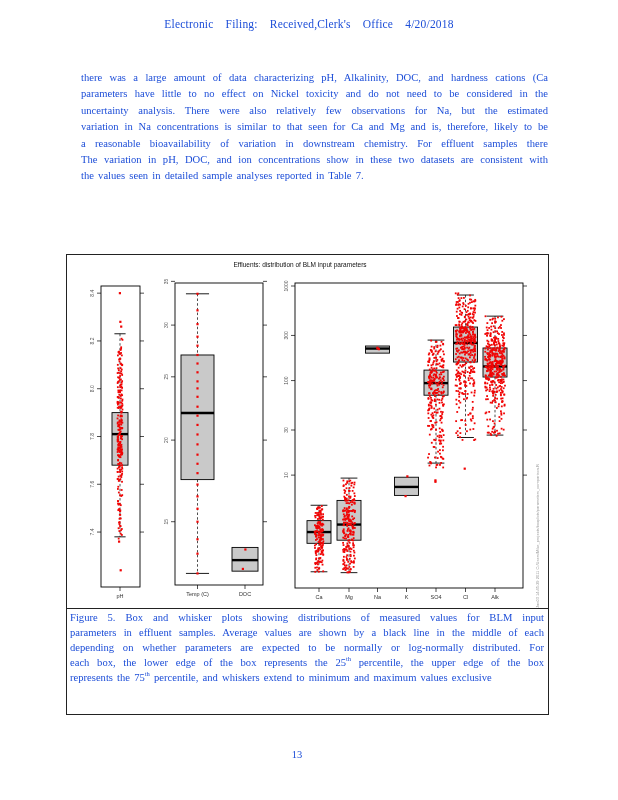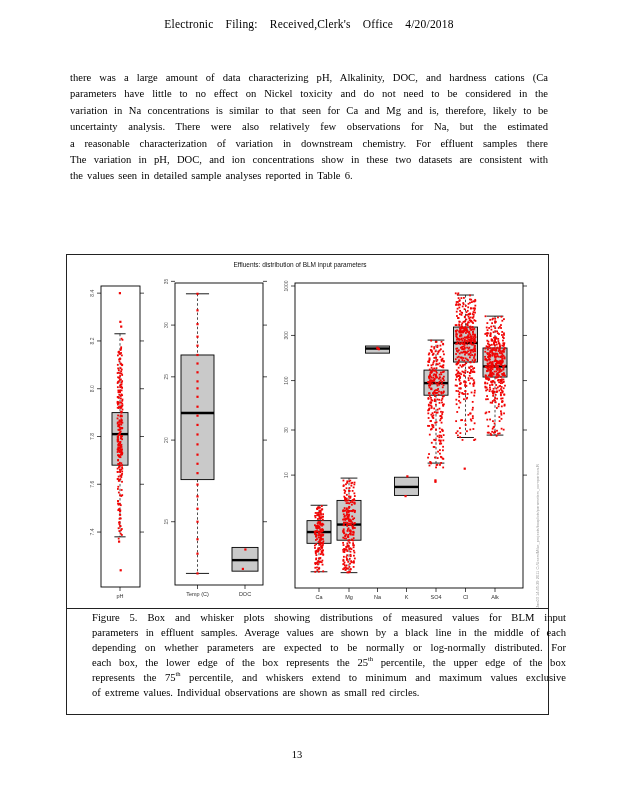--- a/index.html
+++ b/index.html
@@ -1,56 +1,55 @@
 <!DOCTYPE html>
 <html><head>
 <meta charset="utf-8">
 <style>
   html,body{margin:0;padding:0;background:#fff;}
   .page{position:relative;width:618px;height:800px;background:#fff;overflow:hidden;
-        font-family:"Liberation Serif","DejaVu Serif",serif;color:#000000;}
+        font-family:"Liberation Serif","DejaVu Serif",serif;color:#1d4ed8;}
   .header{position:absolute;left:0;top:18px;width:618px;text-align:center;
           font-size:11.5px;word-spacing:9px;letter-spacing:.2px;}
   .para{position:absolute;left:70px;top:70px;width:478px;font-size:10.6px;line-height:16.4px;}
-  .jline{text-align:justify;text-align-last:justify;word-spacing:1.5px;}
+  .jline{text-align:justify;text-align-last:justify;word-spacing:1.5px;margin-left:11px;}
   .para .jline:last-child{text-align-last:left;}
   .figure-frame{position:absolute;left:66px;top:254px;width:483px;height:461px;
                 border:1px solid #222;box-sizing:border-box;}
   .caption-sep{position:absolute;left:0;top:353px;width:100%;height:0;border-top:1px solid #222;}
-  .caption{position:absolute;left:3px;top:356px;width:474px;font-size:10.6px;line-height:14.9px;margin-left:22px;}
+  .caption{position:absolute;left:3px;top:356px;width:474px;font-size:10.6px;line-height:14.9px;}
   .cline{text-align:justify;text-align-last:justify;word-spacing:1.5px;}
   .caption .cline:last-child{text-align-last:left;}
   sup{font-size:62%;line-height:0;}
   .pageno{position:absolute;left:0;top:749px;width:594px;text-align:center;font-size:10.5px;}
   #chart{position:absolute;left:66px;top:254px;}
   #chart text{font-family:"Liberation Sans","DejaVu Sans",sans-serif;}
 </style>
 </head>
 <body>
 
 <div class="page">
   <div class="header">Electronic Filing: Received,Clerk's Office 4/20/2018</div>
   <div class="para">
       <div class="jline">there was a large amount of data characterizing pH, Alkalinity, DOC, and hardness cations (Ca</div>
       <div class="jline">parameters have little to no effect on Nickel toxicity and do not need to be considered in the</div>
+      <div class="jline">uncertainty analysis. There were also relatively few observations for Na, but the estimated</div>
       <div class="jline">variation in Na concentrations is similar to that seen for Ca and Mg and is, therefore, likely to be</div>
-      <div class="jline">uncertainty analysis. There were also relatively few observations for Na, but the estimated</div>
-      <div class="jline">a reasonable characterization of variation in downstream chemistry. For effluent samples there</div>
+      <div class="jline">a reasonable bioavailability of variation in downstream chemistry. For effluent samples there</div>
       <div class="jline">The variation in pH, DOC, and ion concentrations show in these two datasets are consistent with</div>
-      <div class="jline">the values seen in detailed sample analyses reported in Table 6.</div>
+      <div class="jline">the values seen in detailed sample analyses reported in Table 7.</div>
     </div>
   <div class="figure-frame">
     <div class="caption-sep"></div>
     <div class="caption">
         <div class="cline">Figure 5. Box and whisker plots showing distributions of measured values for BLM input</div>
         <div class="cline">parameters in effluent samples. Average values are shown by a black line in the middle of each</div>
         <div class="cline">depending on whether parameters are expected to be normally or log-normally distributed. For</div>
         <div class="cline">each box, the lower edge of the box represents the 25<sup>th</sup> percentile, the upper edge of the box</div>
         <div class="cline">represents the 75<sup>th</sup> percentile, and whiskers extend to minimum and maximum values exclusive</div>
-        <div class="cline">of extreme values. Individual observations are shown as small red circles.</div>
       </div>
   </div>
   <svg id="chart" width="484" height="356" viewBox="66 254 484 356">
       <text x="300" y="267" text-anchor="middle" font-size="6.5" fill="#111">Effluents: distribution of BLM input parameters</text>
       <g>
         <rect x="101" y="286" width="39" height="301" fill="#fff" stroke="#000" stroke-width="0.9"></rect>
         <line x1="97" y1="532.0555555555554" x2="101" y2="532.0555555555554" stroke="#000" stroke-width="0.7"></line>
         <line x1="140" y1="532.0555555555554" x2="144" y2="532.0555555555554" stroke="#000" stroke-width="0.7"></line>
         <text font-size="5" fill="#555" text-anchor="middle" transform="translate(94,532.0555555555554) rotate(-90)">7.4</text>
         <line x1="97" y1="484.2777777777778" x2="101" y2="484.2777777777778" stroke="#000" stroke-width="0.7"></line>

